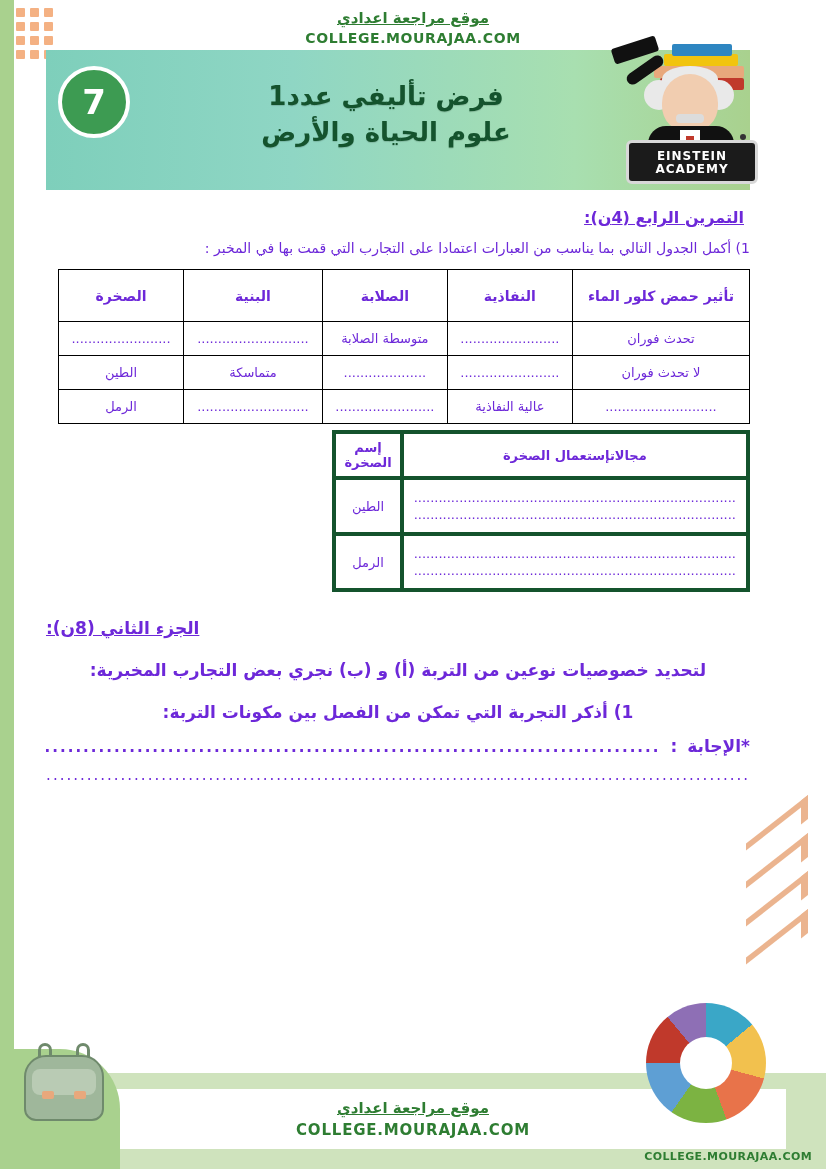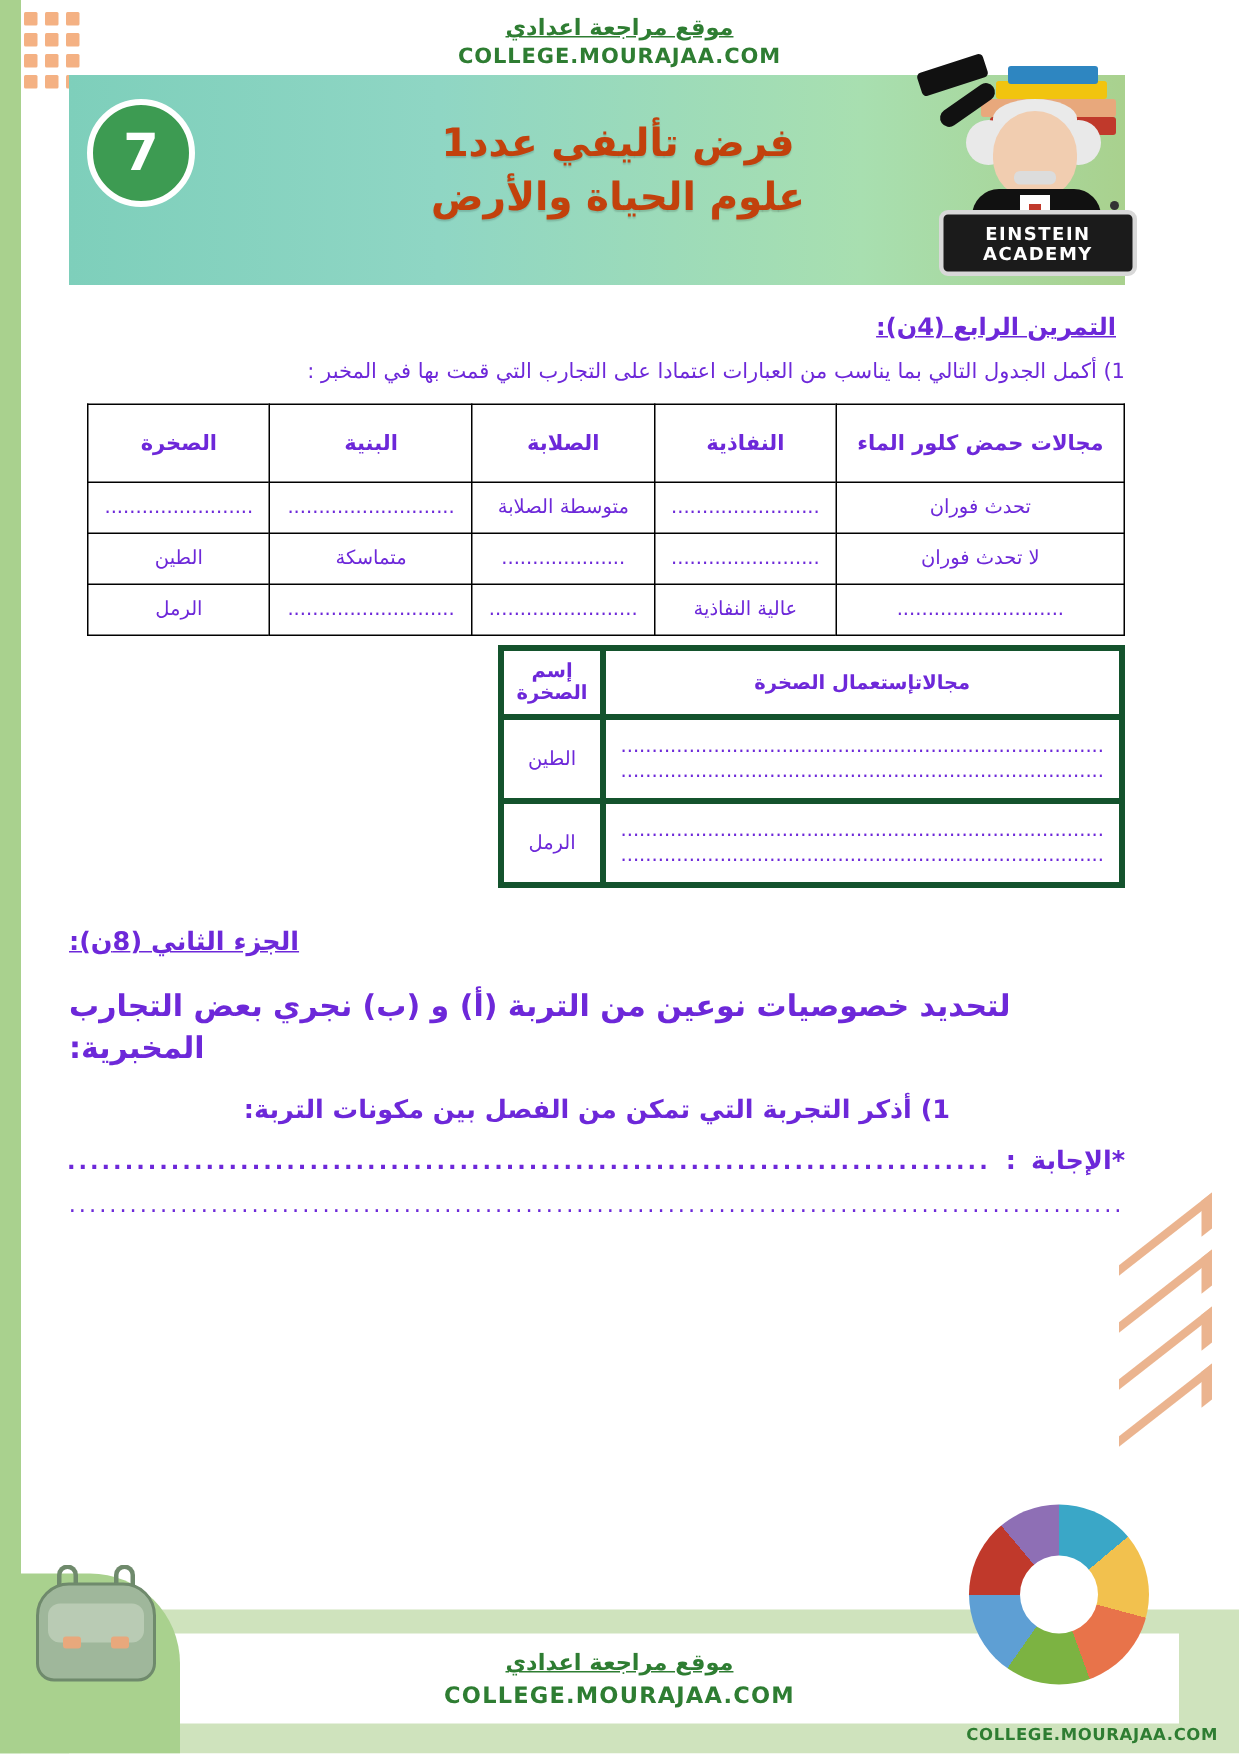--- a/index.html
+++ b/index.html
@@ -67,22 +67,22 @@
     background: linear-gradient(90deg,#7ecfbb 0%, #8fd6c4 35%, #a8dfb0 75%, #a9d18e 100%);
   }
   .badge-circle {
     position:absolute; left:58px; top:66px; width:72px; height:72px; border-radius:50%;
     background:#3d9b52; border:4px solid #ffffff;
     color:#fff; font-size:34px; font-weight:bold;
     display:flex; align-items:center; justify-content:center;
     z-index:5;
   }
   .banner-title {
-    position:absolute; left:60px; top:78px; width:704px;
-    text-align:center; direction:rtl; color:#c2410c;
+    position:absolute; left:34px; top:78px; width:704px;
+    text-align:center; direction:rtl; color:#14532d;
     font-size:26px; font-weight:bold; line-height:36px;
     text-shadow: 0 1px 1px rgba(0,0,0,.15);
   }
 
   
   .einstein {
     position:absolute; right:58px; top:40px; width:150px; height:150px; z-index:4;
   }
   .ein-plaque {
     position:absolute; left:8px; bottom:6px; width:132px; height:44px;
@@ -149,21 +149,21 @@
   table.tbl2 td { border:4px solid #14532d; font-size:13px; text-align:center; padding:6px 8px; }
   table.tbl2 .hd { font-weight:bold; height:34px; }
   table.tbl2 .dots-cell { text-align:right; line-height:17px; padding:6px 10px; height:56px; }
   table.tbl2 .namecell { width:86px; }
 
   .part2-title {
     font-size:17px; font-weight:bold; text-decoration:underline; text-align:left;
     margin:26px 0 18px 0;
   }
   .p2-line {
-    font-size:20px; font-weight:bold; text-align:left; margin:12px 0; line-height:28px;
+    font-size:17px; font-weight:bold; text-align:center; margin:12px 0; line-height:28px;
   }
   .p2-sub {
     font-size:17px; font-weight:bold; text-align:center; margin:18px 0 14px 0;
   }
   .answer-row {
     display:flex; align-items:baseline; gap:10px; direction:rtl;
     font-size:17px; font-weight:bold; margin-top:14px;
   }
   .answer-row .lbl { white-space:nowrap; }
   .answer-row .dots { flex:1; font-size:15px; letter-spacing:2px; overflow:hidden; white-space:nowrap; }
@@ -265,21 +265,21 @@
 </div>
 
 <div class="content">
 
   <div class="sec-title">التمرين الرابع (4ن):</div>
   <div class="q-line">1) أكمل الجدول التالي بما يناسب من العبارات اعتمادا على التجارب التي قمت بها في المخبر  :</div>
 
   <table class="tbl">
     <thead>
       <tr>
-        <td>مجالات حمض كلور الماء</td>
+        <td>تأثير حمض كلور الماء</td>
         <td>النفاذية</td>
         <td>الصلابة</td>
         <td>البنية</td>
         <td>الصخرة</td>
       </tr>
     </thead>
     <tbody>
       <tr>
         <td>تحدث فوران</td>
         <td>........................</td>

